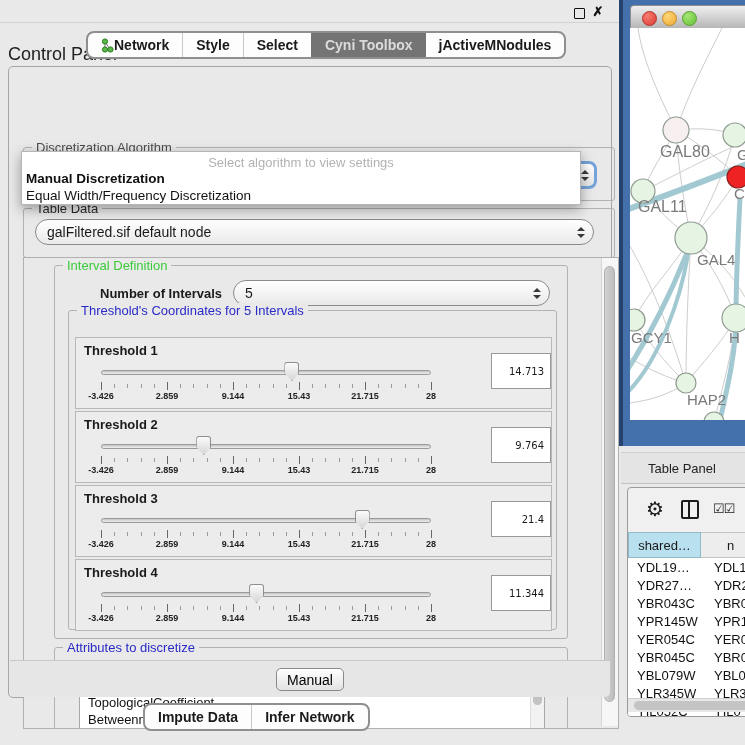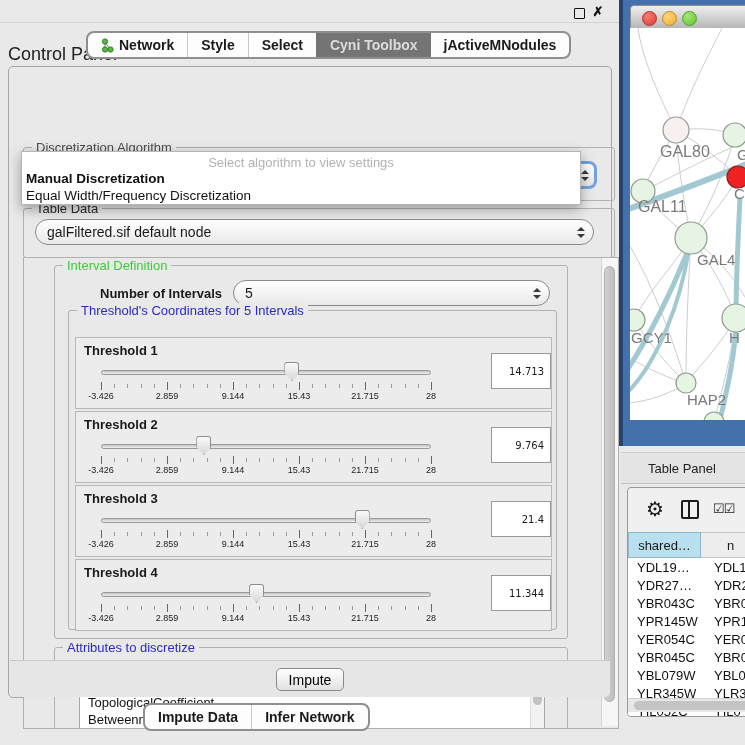--- a/index.html
+++ b/index.html
@@ -10,21 +10,21 @@
   
   .titlebar{left:0;top:0;width:620px;height:22px;background:#e9e9e9;border-bottom:1px solid #d2d2d2;}
   .titlebar .title{position:absolute;left:8px;top:4px;font-size:18px;color:#222;margin-top:40px;}
   .win-btn{position:absolute;top:6px;width:12px;height:12px;font-size:13px;line-height:11px;color:#111;text-align:center;}
   .float-btn{left:574px;top:8px;width:9px;height:9px;border:1.5px solid #111;border-radius:1px;}
   .close-btn{left:592px;font-weight:bold;}
 
   
   .seg-tabs{display:inline-flex;border:2px solid #8f8f8f;border-radius:8px;background:#fdfdfd;
             height:24px;overflow:hidden;align-items:stretch;}
-  .seg{display:flex;align-items:center;gap:5px;padding:0 13px;font-size:14px;font-weight:bold;color:#1a1a1a;
+  .seg{display:flex;align-items:center;padding:0 13px;font-size:14px;font-weight:bold;color:#1a1a1a;
        border-left:1px solid #c8c8c8;white-space:nowrap;}
   .seg:first-child{border-left:none;}
   .seg.sel{background:#747474;color:#dcdcdc;border-left-color:#747474;}
   .seg.sel + .seg{border-left:none;}
 
   
   .main-panel{left:8px;top:66px;width:602px;height:630px;border:1px solid #a6a6a6;border-radius:5px;background:#e9e9e9;}
   .group{position:absolute;border:1px solid #b2b2b2;border-radius:3px;}
   .group-label{position:absolute;top:-8px;left:8px;background:#e9e9e9;padding:0 4px;font-size:13px;color:#2a2a2a;}
   .group-label.blue{color:#2a2ac8;}
@@ -69,21 +69,21 @@
   .track{position:absolute;left:0;top:8px;width:330px;height:5px;border-radius:3px;border:1px solid #9a9a9a;
          background:linear-gradient(#c3c3c3,#efefef);box-sizing:border-box;}
   .thumb{position:absolute;top:0;width:15px;height:19px;background:linear-gradient(#fdfdfd,#d4d4d4);
          border-radius:3px 3px 0 0;box-shadow:inset 0 0 0 1px #8d8d8d;
          clip-path:polygon(0% 0%,100% 0%,100% 58%,50% 100%,0% 58%);}
   .tick-zone{position:absolute;left:25px;top:44px;width:330px;height:9px;}
   .tick{position:absolute;width:1px;background:#9a9a9a;}
   .tick.major{height:8px;top:0;background:#666;}
   .tick.minor{height:4px;top:2px;}
   .lab-zone{position:absolute;left:25px;top:53px;width:330px;height:11px;}
-  .tick-label{position:absolute;transform:translateX(-50%);font-size:9px;font-weight:normal;color:#222;white-space:nowrap;}
+  .tick-label{position:absolute;transform:translateX(-50%);font-size:9px;font-weight:bold;color:#222;white-space:nowrap;}
   .value-box{position:absolute;left:415px;top:15px;width:52px;height:34px;background:#fff;border:1px solid #999;
              display:flex;align-items:center;justify-content:flex-end;padding-right:6px;font-size:10px;
              font-family:"DejaVu Sans",sans-serif;}
 
   .attr-group{left:30px;top:389px;width:512px;height:84px;}
   .attr-sub{position:absolute;left:16px;top:10px;font-size:13px;font-weight:bold;}
   .attr-list{position:absolute;left:24px;top:28px;width:464px;height:60px;background:#fff;border:1px solid #a8a8a8;overflow:hidden;}
   .attr-item{font-size:13px;padding-left:8px;line-height:17px;color:#111;}
   .list-scroll{position:absolute;right:0;top:0;width:13px;height:100%;background:#f2f2f2;border-left:1px solid #ddd;}
   .list-thumb{position:absolute;left:2px;top:2px;width:9px;height:26px;border-radius:5px;background:#c2c2c2;}
@@ -399,21 +399,21 @@
           </div>
       </div>
     </div>
 
     <div class="vscroll">
         <div class="vthumb"></div>
       </div>
   </div>
 
   <div class="abs apply-strip">
-    <button class="apply-btn">Impute</button>
+    <button class="apply-btn">Manual</button>
   </div>
 </div>
 
 <div class="abs" style="left:143px;top:703px;">
   <div class="seg-tabs" id="bottomTabs">
       <div class="seg">
         <span>Impute Data</span>
       </div>
       <div class="seg">
         <span>Infer Network</span>

